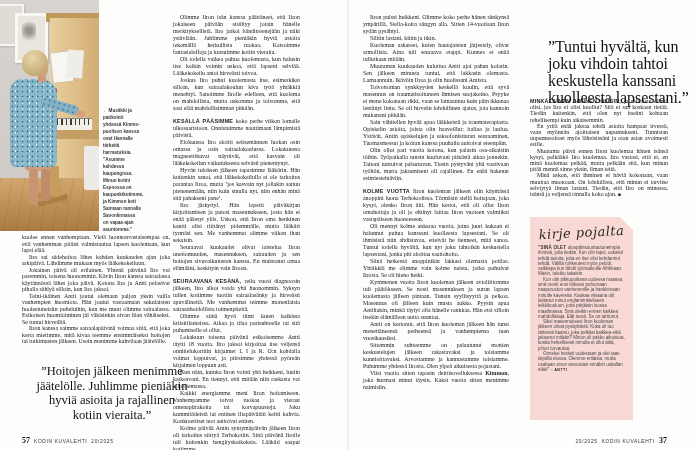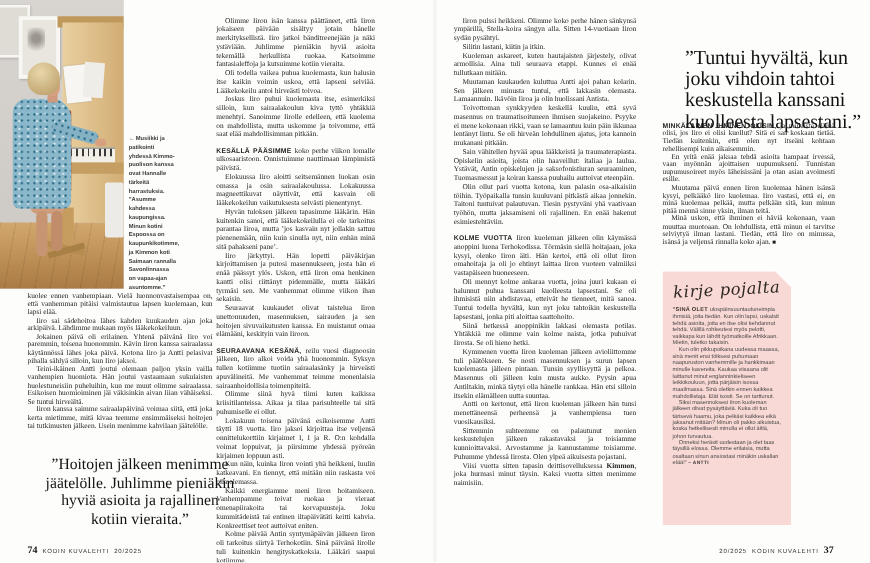--- a/index.html
+++ b/index.html
@@ -159,21 +159,21 @@
         <p class="para"><span>Seuraavat kuukaudet olivat taistelua Iiron unettomuuden, masennuksen, sairauden ja sen hoitojen sivuvaikutusten kanssa. En muistanut omaa elämääni, keskityin vain Iiroon.</span></p>
         <p class="para noindent gap"><span class="seg-lead">SEURAAVANA KESÄNÄ, </span><span>reilu vuosi diagnoosin jälkeen, Iiro alkoi voida yhä huonommin. Syksyn tullen kotiimme tuotiin sairaalasänky ja hirveästi apuvälineitä. Me vanhemmat teimme monenlaisia sairaanhoidollisia toimenpiteitä.</span></p>
         <p class="para"><span>Olimme siinä hyvä tiimi kuten kaikissa kriisitilanteissa. Aikaa ja tilaa parisuhteelle tai sitä puhumiselle ei ollut.</span></p>
         <p class="para"><span>Lokakuun toisena päivänä esikoisemme Antti täytti 18 vuotta. Iiro jaksoi kirjoittaa itse veljensä onnittelukorttiin kirjaimet I, I ja R. O:n kohdalla voimat loppuivat, ja piirsimme yhdessä pyöreän kirjaimen loppuun asti.</span></p>
         <p class="para"><span>Kun näin, kuinka Iiron vointi yhä heikkeni, luulin katkeavani. En tiennyt, että mitään niin raskasta voi olla olemassa.</span></p>
         <p class="para"><span>Kaikki energiamme meni Iiron hoitamiseen. Vanhempamme toivat ruokaa ja vieraat omenapiirakoita tai korvapuusteja. Joku kummitädeistä tai entinen iltapäivätäti keitti kahvia. Konkreettiset teot auttoivat eniten.</span></p>
         <p class="para"><span>Kolme päivää Antin syntymäpäivän jälkeen Iiron oli tarkoitus siirtyä Terhokotiin. Sinä päivänä Iirolle tuli kuitenkin hengityskatkoksia. Lääkäri saapui kotiimme.</span></p>
       </div>
 
     <footer class="footer footer-left">
-      <span class="f-num">74</span>
+      <span class="f-num">57</span>
       <span class="f-text">KODIN KUVALEHTI</span>
       <span class="f-text">20/2025</span>
     </footer>
 
   </section>
 
   <div class="gutter"></div>
 
   <section class="page page-right">
 

